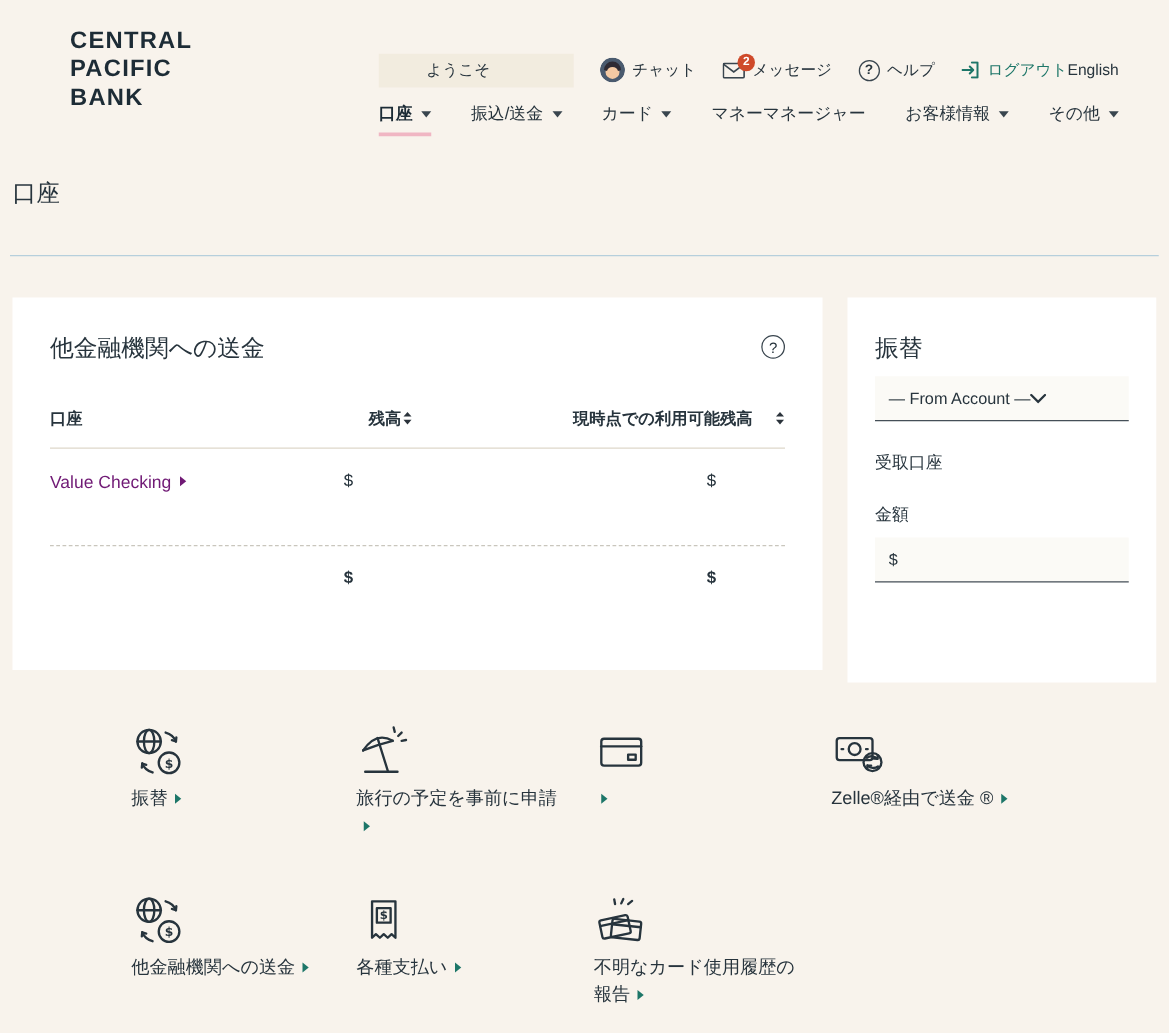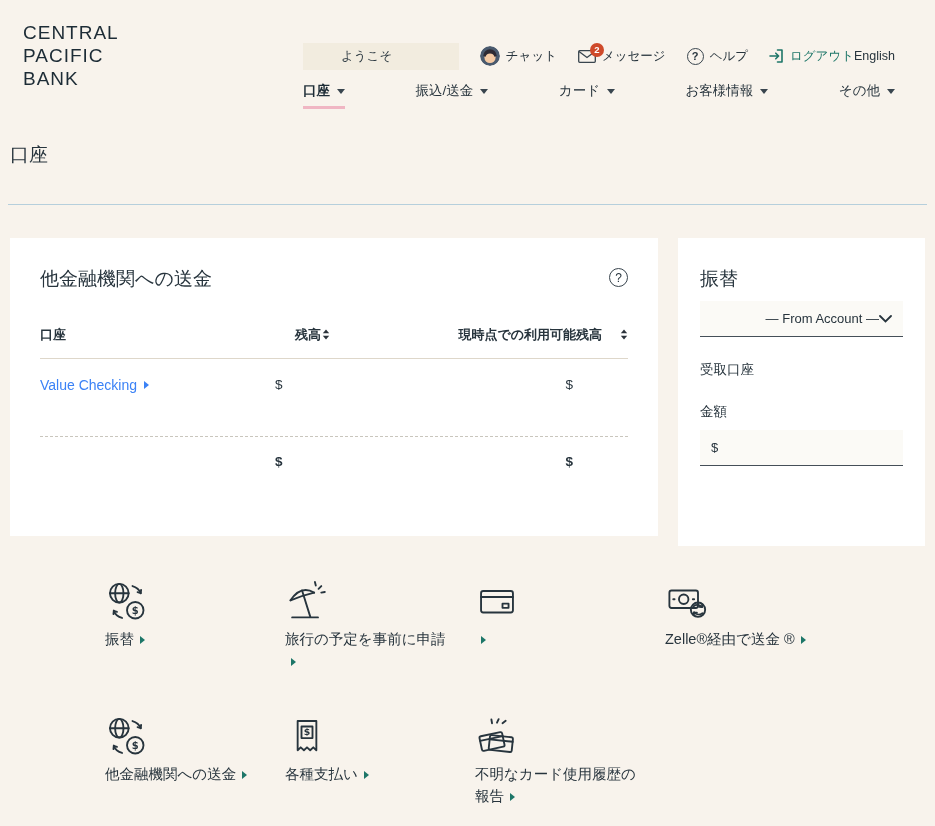--- a/index.html
+++ b/index.html
@@ -4,21 +4,21 @@
 <style>
   * { margin:0; padding:0; box-sizing:border-box; }
   html,body { background:#f8f3ec; }
   .page {
     position:relative; width:935px; height:826px; background:#f8f3ec;
     font-family:"Liberation Sans","DejaVu Sans",sans-serif; color:#27343d; overflow:hidden;
   }
 
   
   .logo {
-    position:absolute; left:23px; top:22px; font-weight:normal; font-size:19px;
+    position:absolute; left:56px; top:22px; font-weight:bold; font-size:19px;
     letter-spacing:1px; line-height:1.2; color:#1d2c36; cursor:pointer;
   }
   .utility {
     position:absolute; left:303px; top:42px; width:592px; height:28px;
     display:flex; align-items:center; font-size:12.5px;
   }
   .welcome { background:#f2ecdf; height:27px; line-height:27px; padding-left:38px; width:172px; }
   .util-item { display:flex; align-items:center; gap:6px; margin-left:21px; cursor:pointer; white-space:nowrap; }
   .envelope-wrap { position:relative; display:inline-flex; }
   .badge {
@@ -54,33 +54,33 @@
     display:flex; align-items:center; justify-content:center; cursor:pointer; margin-top:2px;
   }
   .thead, .trow { display:grid; grid-template-columns:225px 150px 1fr; align-items:start; }
   .thead { margin-top:34px; padding-bottom:14px; border-bottom:1px solid #ded7ca; font-size:13px; font-weight:bold; }
   .th-balance { padding-left:30px; display:flex; gap:1px; align-items:center; cursor:pointer; }
   .th-avail  { justify-self:end; display:flex; gap:18px; align-items:center; cursor:pointer; }
   .trow.data { padding-top:18px; height:78px; border-bottom:1px dashed #c9c6bd; font-size:13.5px; }
   .trow.total { padding-top:17px; font-weight:bold; font-size:13.5px; }
   .td-balance { padding-left:10px; }
   .td-avail { justify-self:end; padding-right:55px; }
-  .account-link { color:#3b82f6; font-size:14px; cursor:pointer; display:inline-flex; align-items:center; text-decoration:none;text-align:right; }
+  .account-link { color:#701a75; font-size:14px; cursor:pointer; display:inline-flex; align-items:center; text-decoration:none;text-align:right; }
   .tri {
     display:inline-block; width:0; height:0; margin-left:7px;
     border-top:4px solid transparent; border-bottom:4px solid transparent; border-left:5px solid currentColor;
   }
 
   
   .transfer-card { position:absolute; left:678px; top:238px; width:247px; height:308px; background:#fff; padding:28px 22px; overflow:hidden; }
   .transfer-title { font-size:19px; font-weight:normal; }
   .field-label { margin-top:24px; font-size:13.5px; }
   .select, .amount {
     margin-top:9px; height:36px; background:#fbfaf6; border-bottom:1.5px solid #454f58;
-    display:flex; align-items:center; justify-content:flex-end; padding:0 11px; font-size:13px; cursor:pointer;
+    display:flex; align-items:center; justify-content:flex-start; padding:0 11px; font-size:13px; cursor:pointer;
   }
   .amount { cursor:text; justify-content:flex-start; }
 
   
   .quick { position:absolute; left:105px; top:580px; display:grid; grid-template-columns:180px 190px 190px 200px; row-gap:42px; }
   .ql { cursor:pointer; }
   .ql-icon { width:44px; height:44px; margin-bottom:4px; }
   .ql-icon svg { stroke:#27343d; fill:none; stroke-width:1.7; stroke-linecap:round; stroke-linejoin:round; }
   .icon-text { fill:#27343d; stroke:none; font-family:"DejaVu Sans",sans-serif; font-weight:bold; }
   .ql-label { font-size:14.5px; line-height:1.55; max-width:162px; }
@@ -147,20 +147,23 @@
       <span>口座</span>
       <span class="caret"></span>
     </div>
     <div class="nav-item">
       <span>振込/送金</span>
       <span class="caret"></span>
     </div>
     <div class="nav-item">
       <span>カード</span>
       <span class="caret"></span>
+    </div>
+    <div class="nav-item">
+      <span>マネーマネージャー</span>
     </div>
     <div class="nav-item">
       <span>お客様情報</span>
       <span class="caret"></span>
     </div>
     <div class="nav-item">
       <span>その他</span>
       <span class="caret"></span>
     </div>
   </div>

